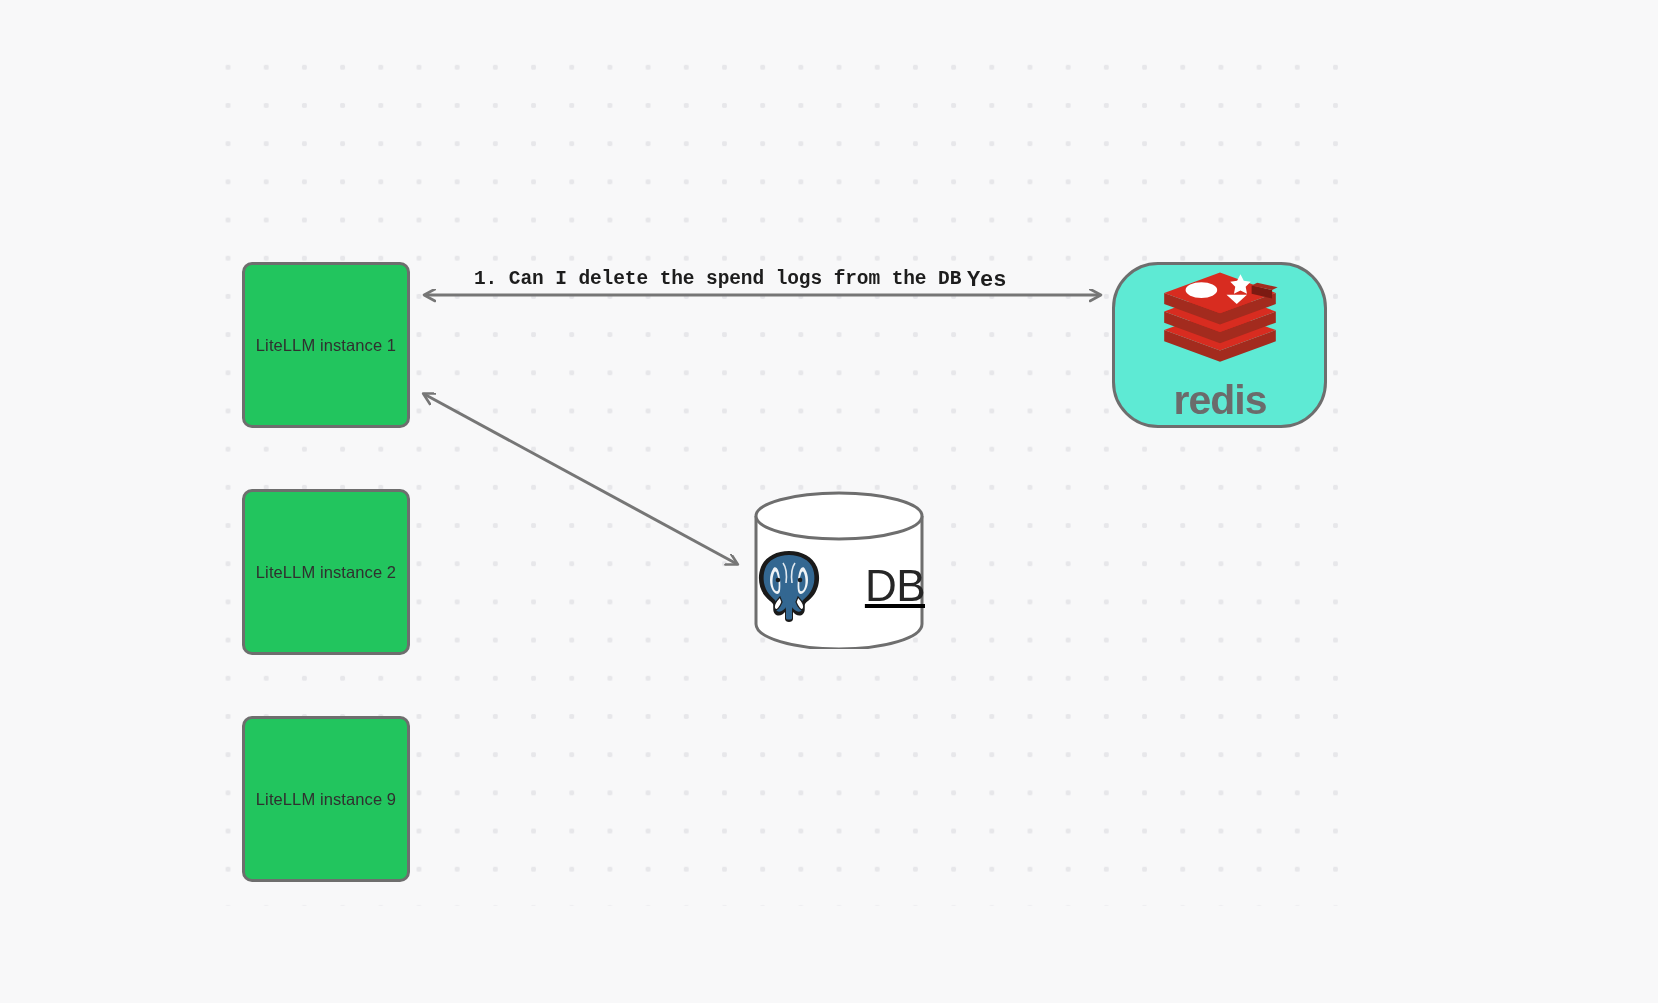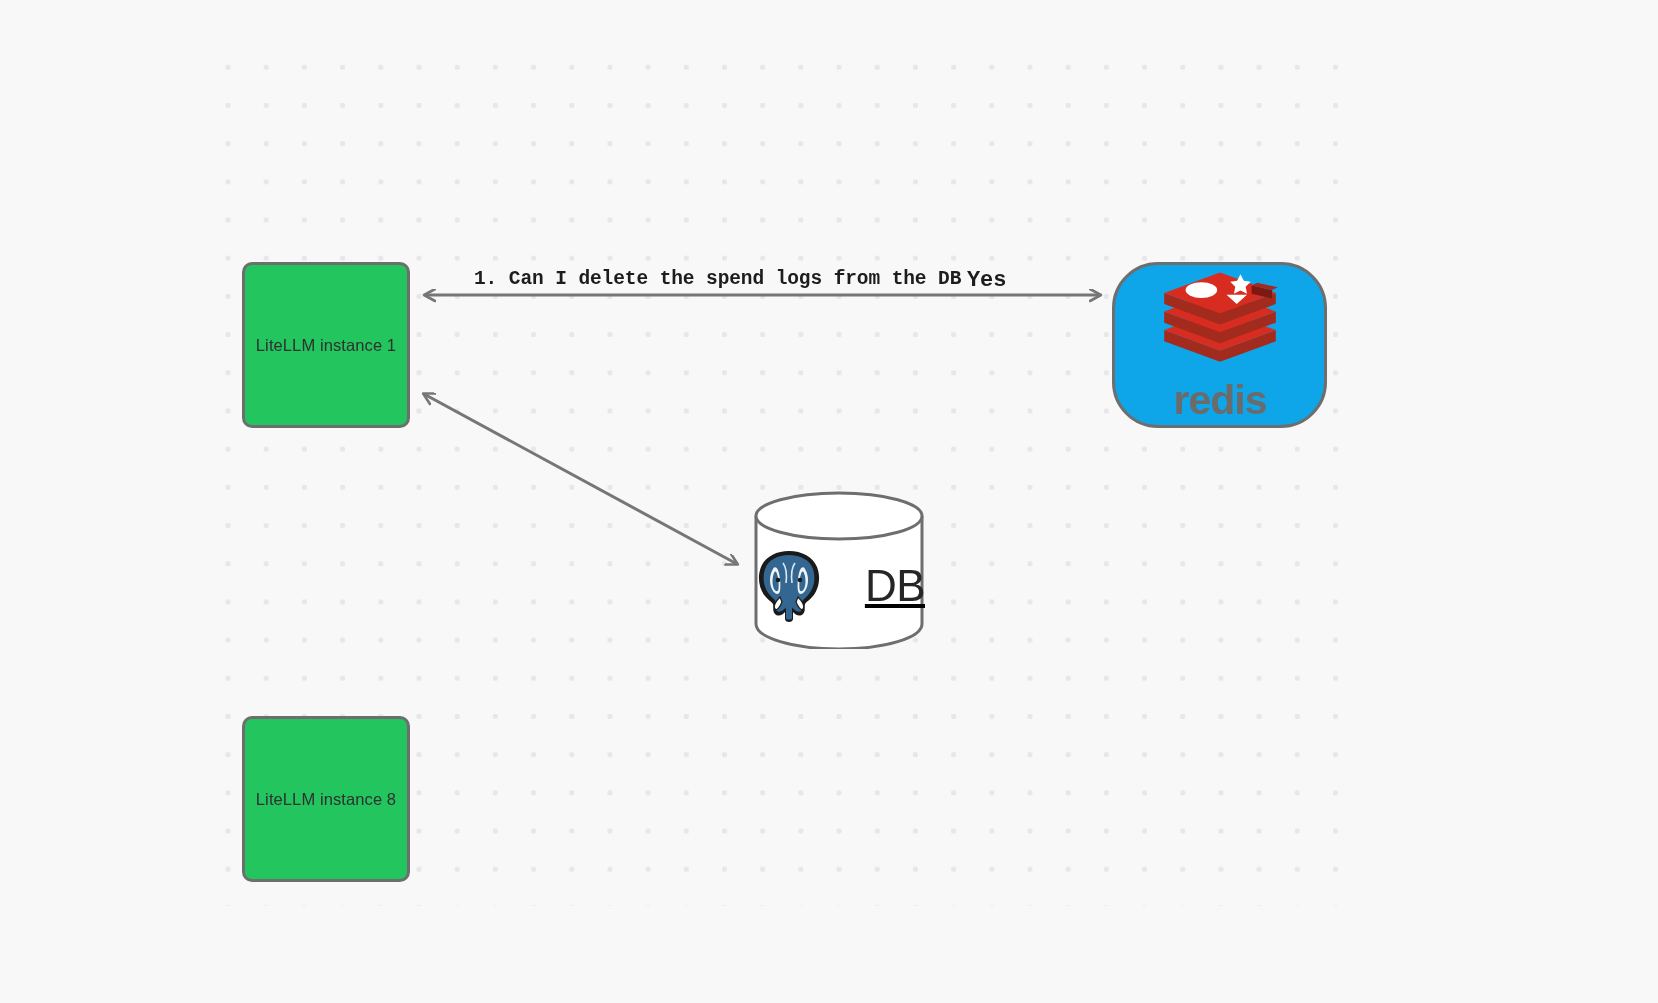--- a/index.html
+++ b/index.html
@@ -51,21 +51,21 @@
     letter-spacing: 0.1px;
   }
 
   
   #redis-node {
     position: absolute;
     left: 1112px;
     top: 262px;
     width: 215px;
     height: 166px;
-    background: #0ea5e9;
+    background: #5eead4;
     border: 3px solid #6e6e6e;
     border-radius: 46px;
     box-sizing: border-box;
     display: flex;
     flex-direction: column;
     align-items: center;
     justify-content: center;
   }
 
   
@@ -122,23 +122,26 @@
 
     <line x1="425" y1="295" x2="1100" y2="295" stroke="#767676" stroke-width="3" marker-start="url(#arrowStart)" marker-end="url(#arrowEnd)"></line>
 
     <line x1="424" y1="394" x2="737" y2="564" stroke="#767676" stroke-width="3" marker-start="url(#arrowStart)" marker-end="url(#arrowEnd)"></line>
   </svg>
 
   <div class="node-box" id="litellm-1" style="left:242px; top:262px; width:168px; height:166px;">
     <span class="node-label">LiteLLM instance 1</span>
   </div>
 
+  <div class="node-box" id="litellm-2" style="left:242px; top:489px; width:168px; height:166px;">
+    <span class="node-label">LiteLLM instance 2</span>
+  </div>
 
   <div class="node-box" id="litellm-3" style="left:242px; top:716px; width:168px; height:166px;">
-    <span class="node-label">LiteLLM instance 8</span>
+    <span class="node-label">LiteLLM instance 9</span>
   </div>
 
   <div id="redis-node">
     <svg width="180" height="120" viewBox="0 0 180 120">
 
       <g>
         <path d="M30,82 L90,104 L150,82 L150,70 L90,92 L30,70 Z" fill="#a32b1e"></path>
         <path d="M30,70 L90,92 L150,70 L90,48 Z" fill="#d82c20"></path>
       </g>
 

